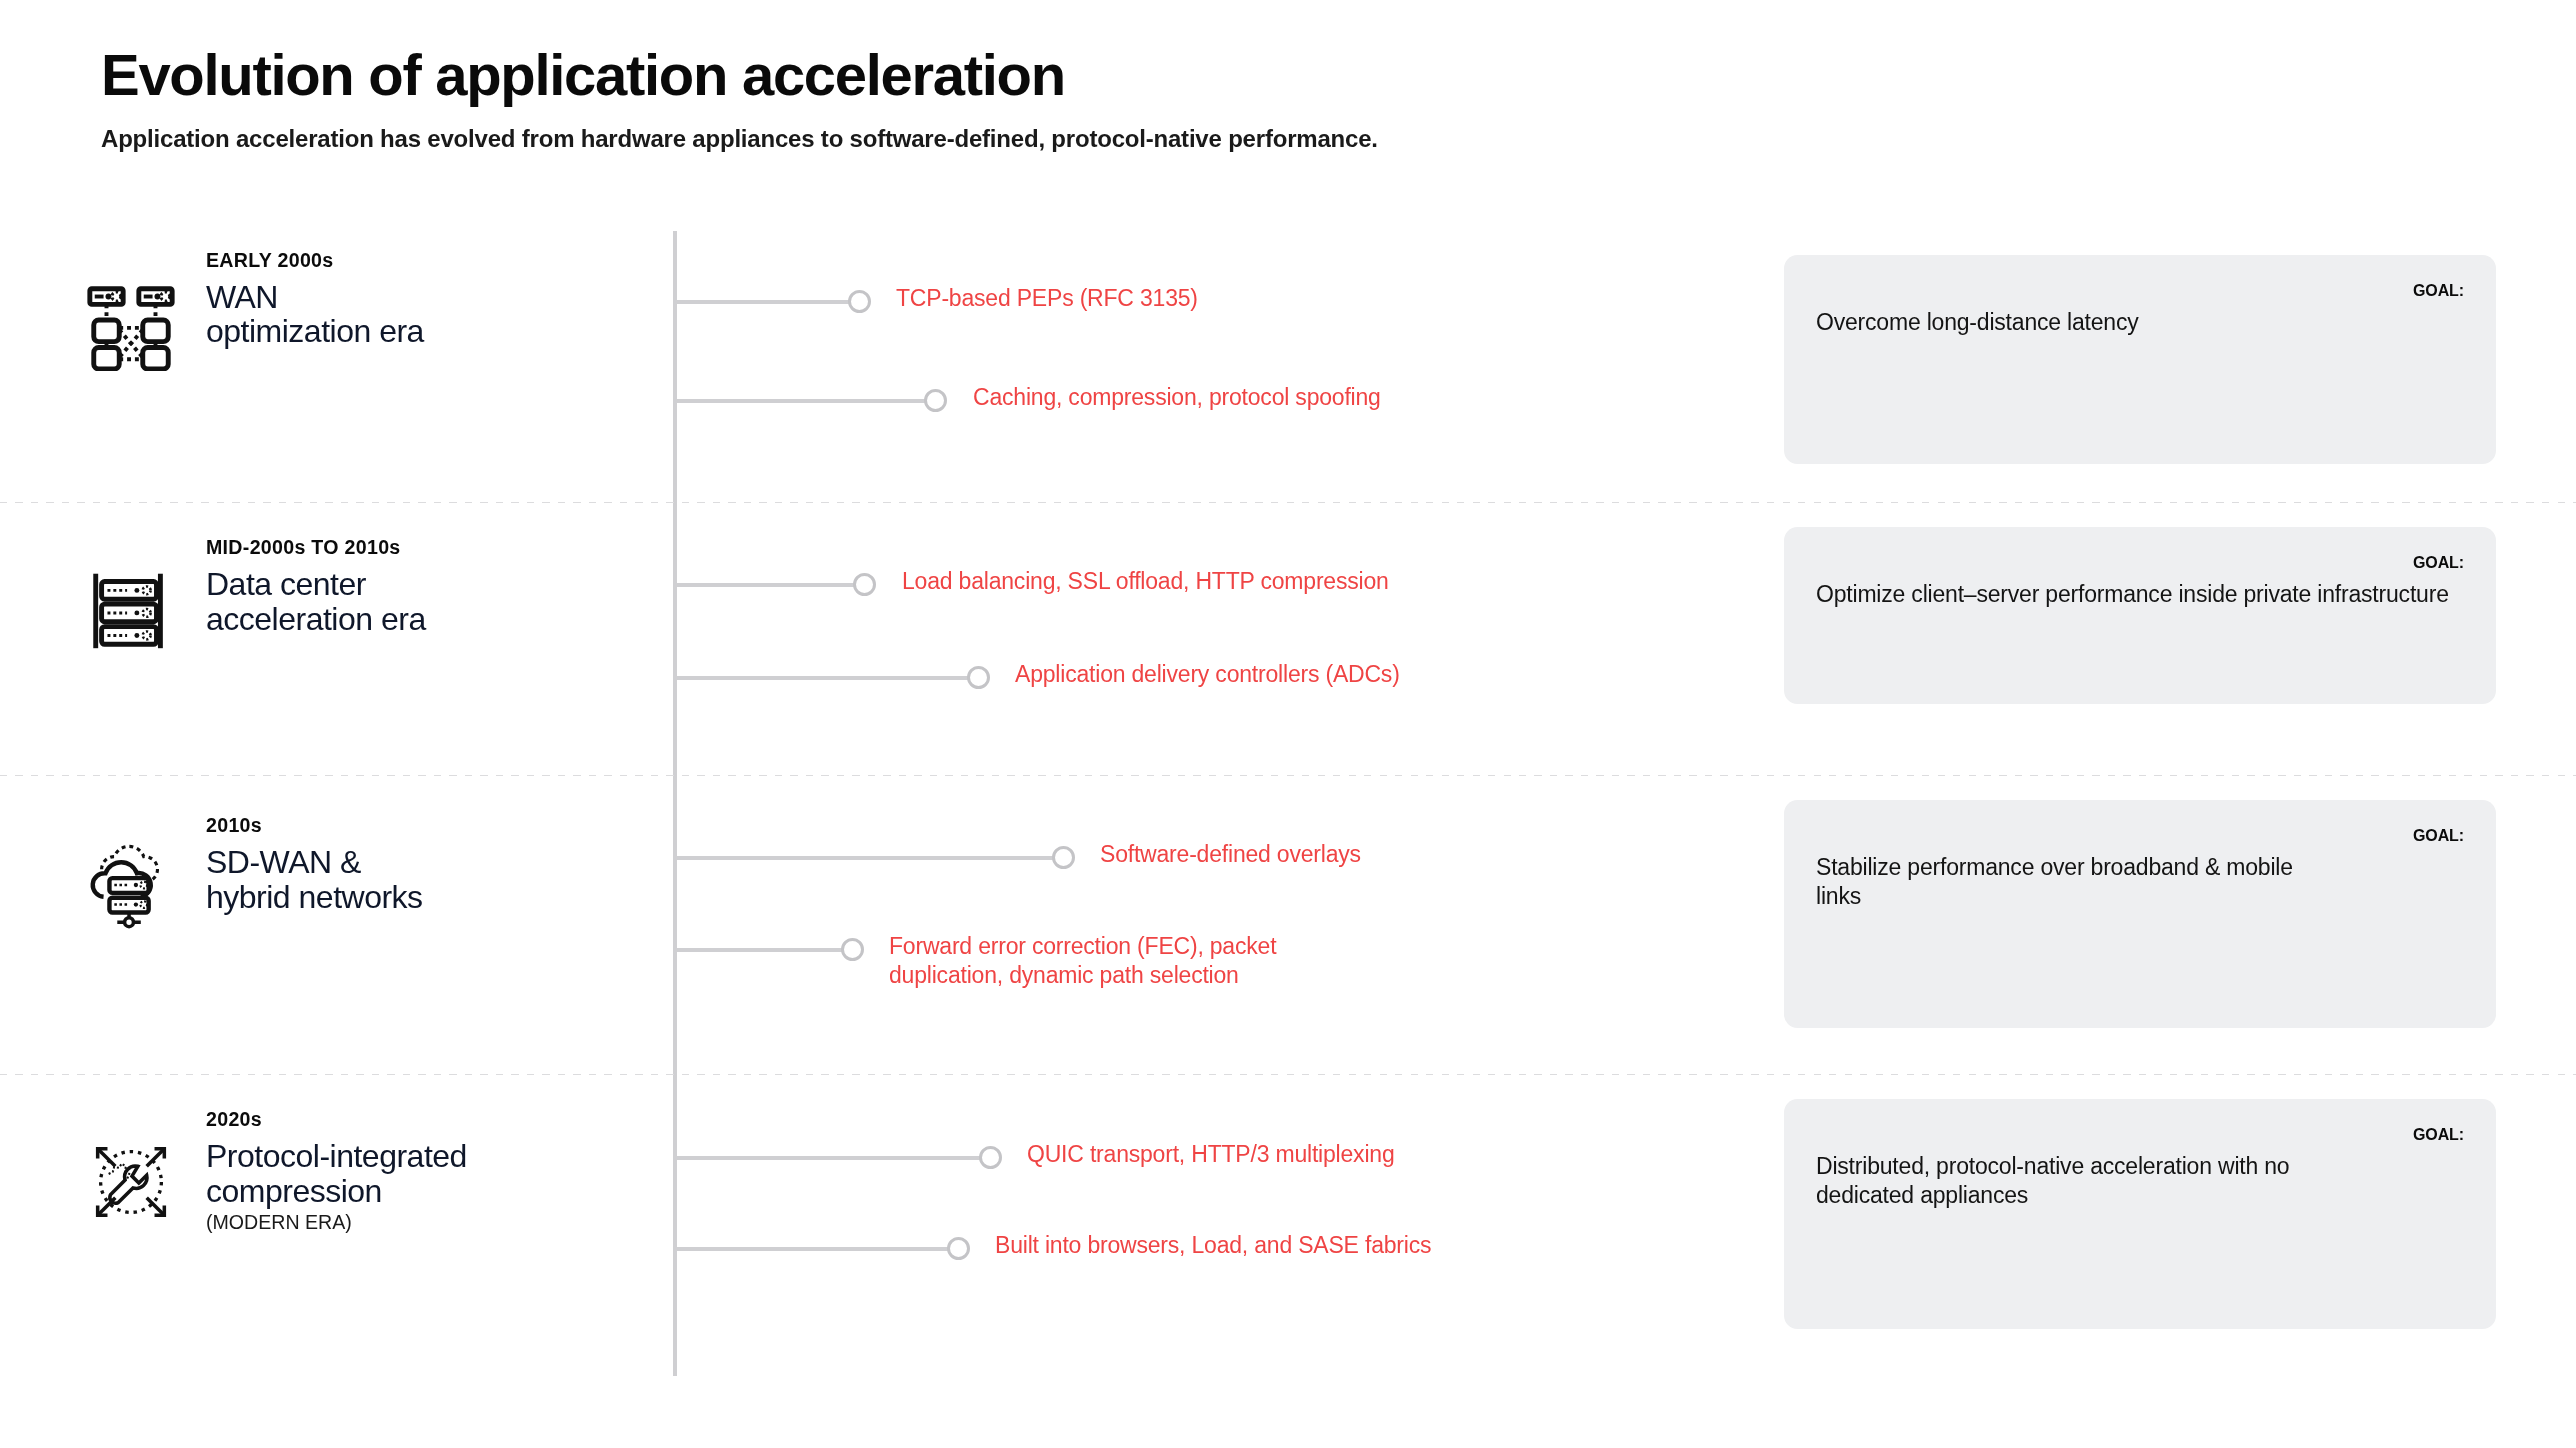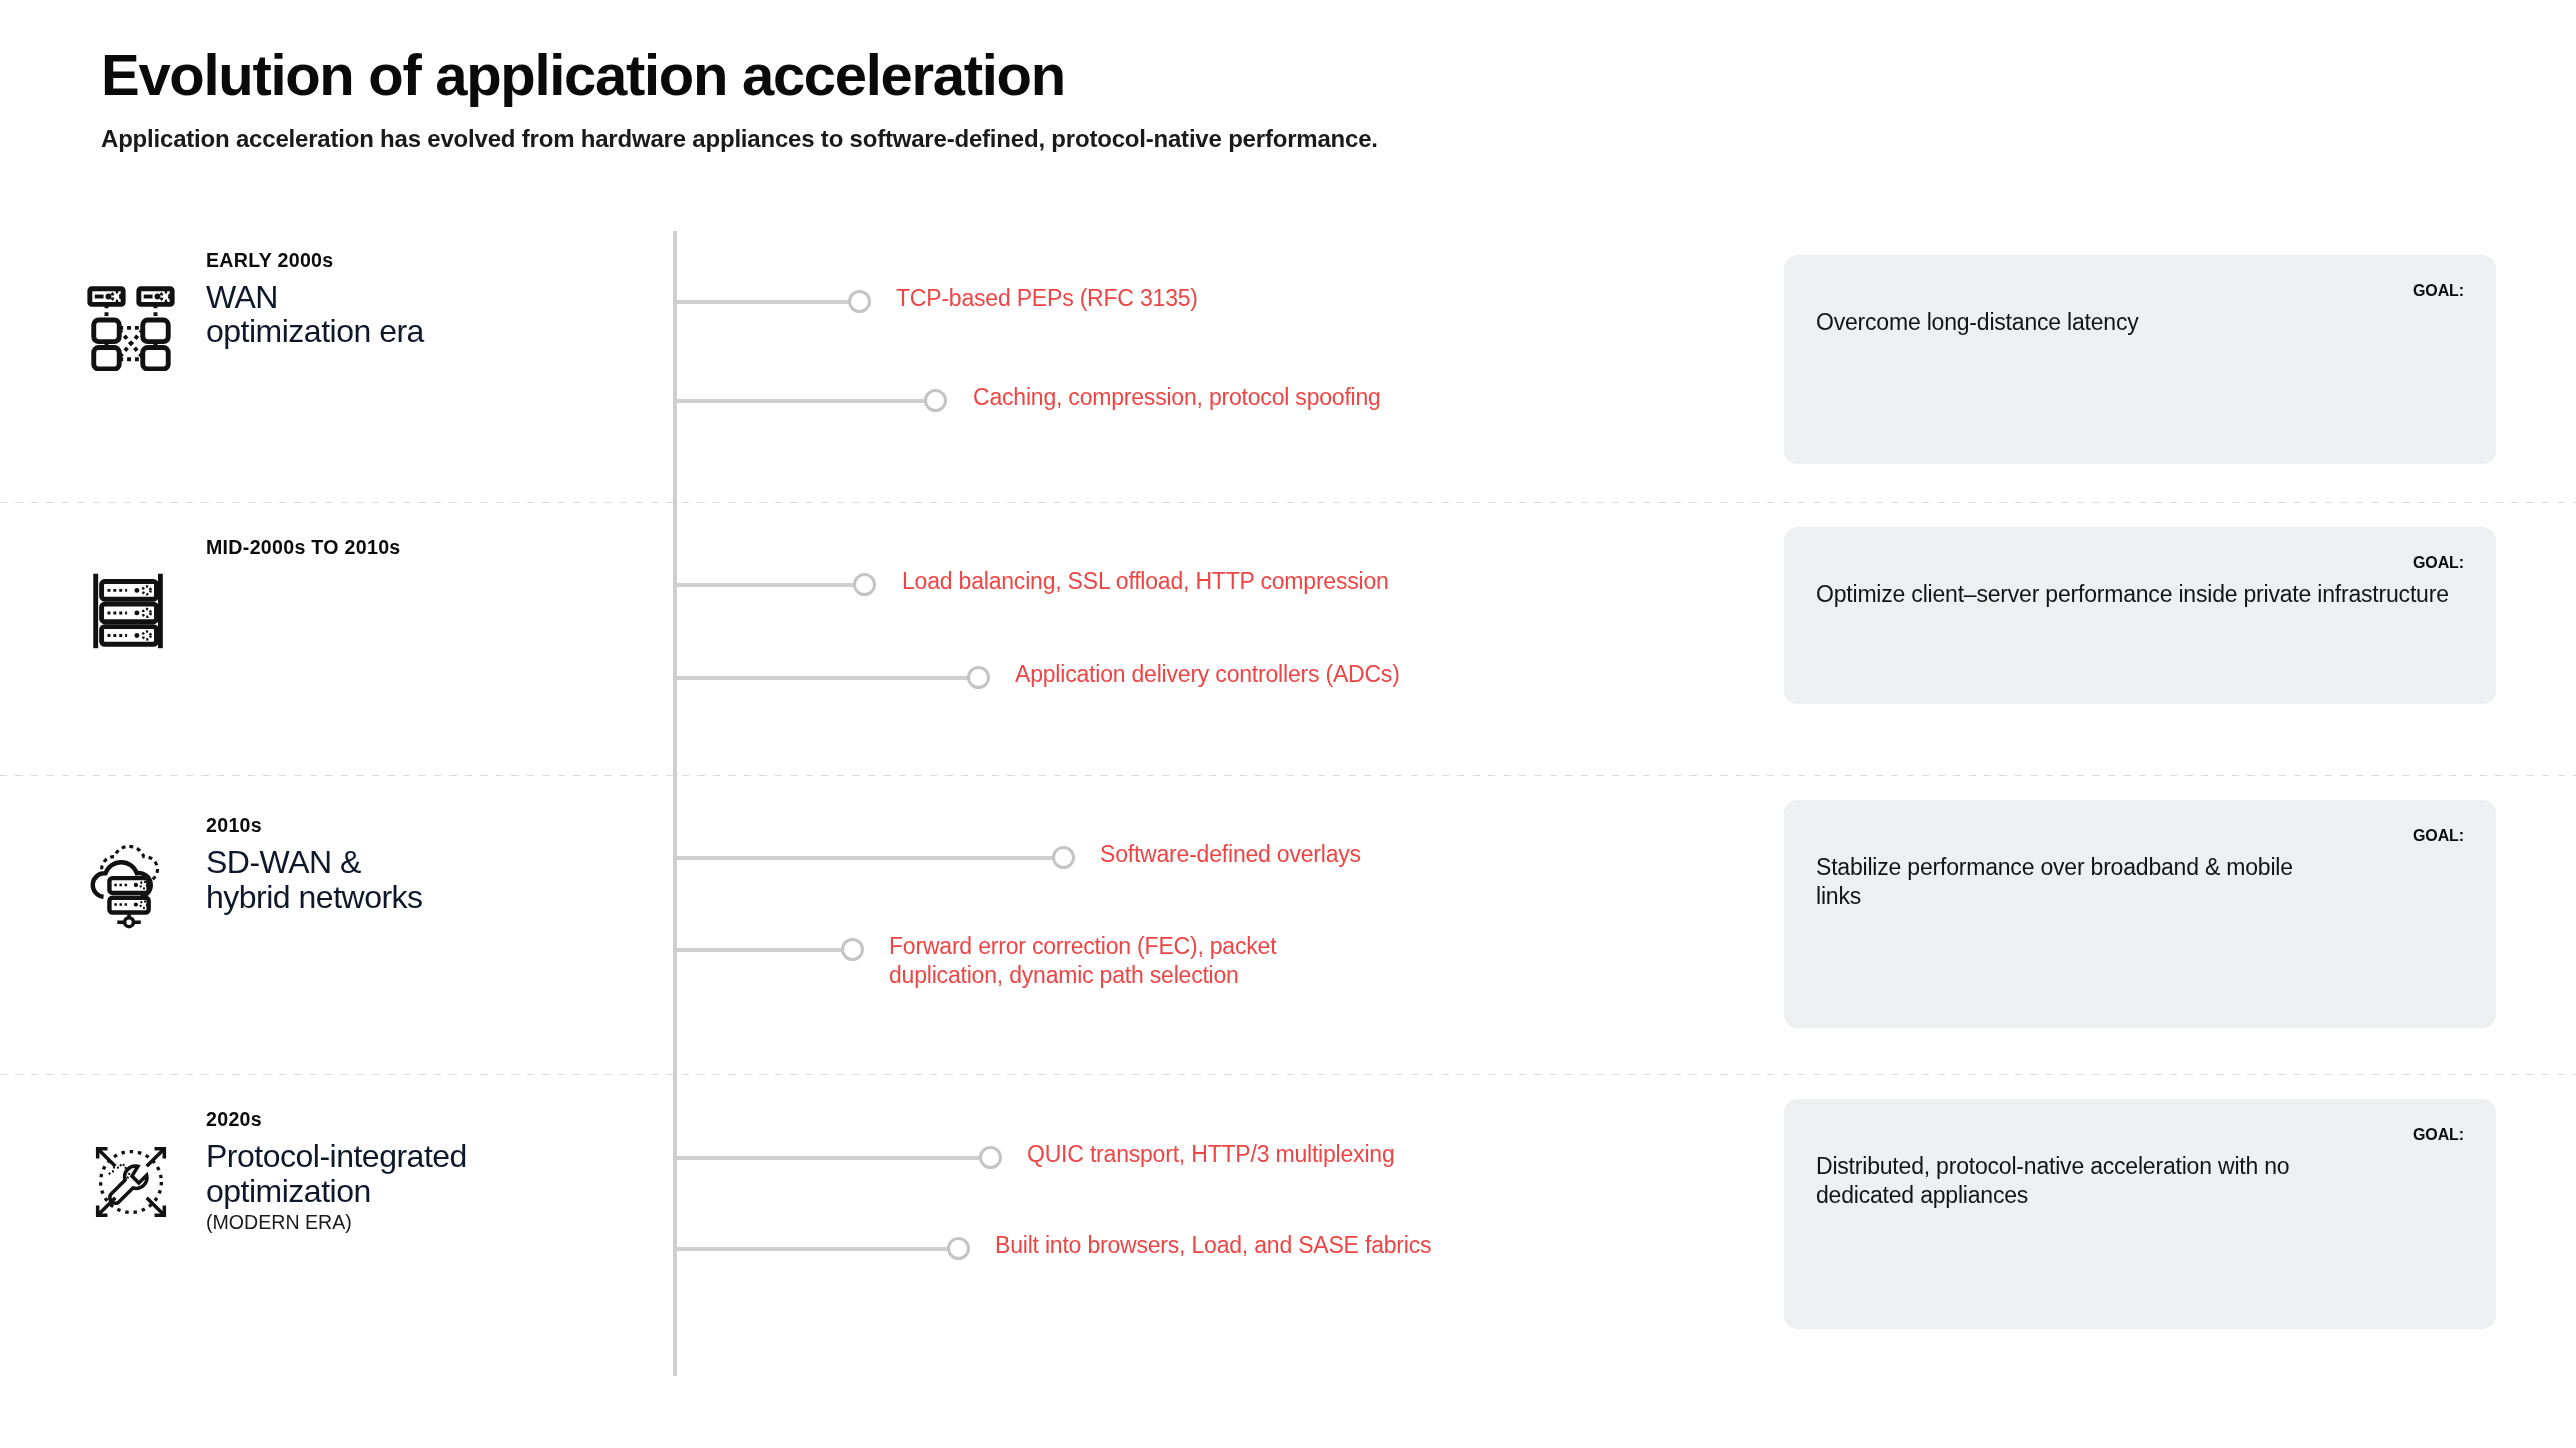--- a/index.html
+++ b/index.html
@@ -177,20 +177,22 @@
             <line x1="26" y1="54" x2="46" y2="54" stroke-width="3" stroke-dasharray="3 3"></line>
             <circle cx="56" cy="54" r="2.5" fill="#111" stroke="none"></circle>
             <circle cx="66" cy="54" r="4" stroke-dasharray="2.2 2.2" stroke-width="2.6"></circle>
             <line x1="26" y1="77" x2="46" y2="77" stroke-width="3" stroke-dasharray="3 3"></line>
             <circle cx="56" cy="77" r="2.5" fill="#111" stroke="none"></circle>
             <circle cx="66" cy="77" r="4" stroke-dasharray="2.2 2.2" stroke-width="2.6"></circle>
           </svg>
         </div>
         <div class="era-text" style="top:33px">
           <div class="era-kicker">MID-2000s TO 2010s</div>
+          <div class="era-name" style="white-space:pre-line">Data center
+acceleration era</div>
         </div>
       </div>
 
       <div class="milestone" style="top:80px;left:0;width:2576px">
         <div class="ms-line" style="width:191px"></div>
         <div class="ms-dot" style="left:853px"></div>
         <div class="ms-label" style="left:902px">Load balancing, SSL offload, HTTP compression</div>
       </div>
 
       <div class="milestone" style="top:173px;left:0;width:2576px">
@@ -270,21 +272,21 @@
               <line x1="16" y1="84" x2="34" y2="66"></line>
               <polyline points="16,74 16,84 26,84"></polyline>
               <line x1="84" y1="84" x2="66" y2="66"></line>
               <polyline points="74,84 84,84 84,74"></polyline>
             </g>
           </svg>
         </div>
         <div class="era-text" style="top:33px">
           <div class="era-kicker">2020s</div>
           <div class="era-name" style="white-space:pre-line">Protocol-integrated
-optimization</div>
+compression</div>
           <div class="era-sub">(MODERN ERA)</div>
         </div>
       </div>
 
       <div class="milestone" style="top:81px;left:0;width:2576px">
         <div class="ms-line" style="width:316px"></div>
         <div class="ms-dot" style="left:979px"></div>
         <div class="ms-label" style="left:1027px">QUIC transport, HTTP/3 multiplexing</div>
       </div>
 

